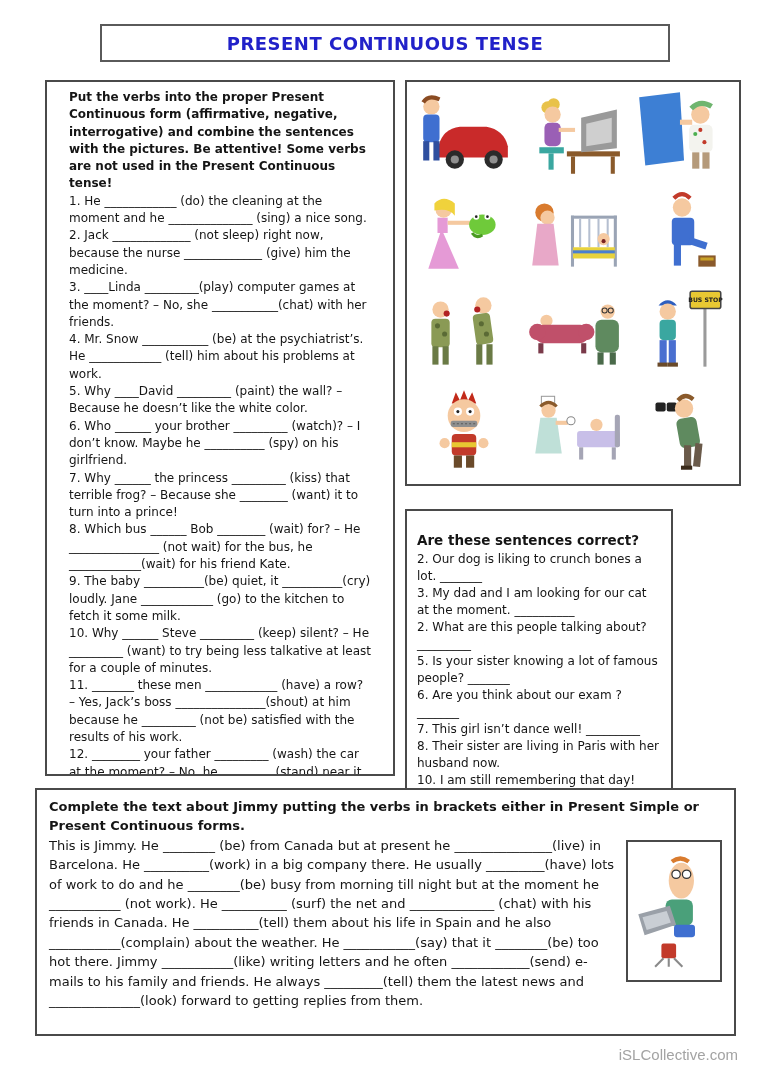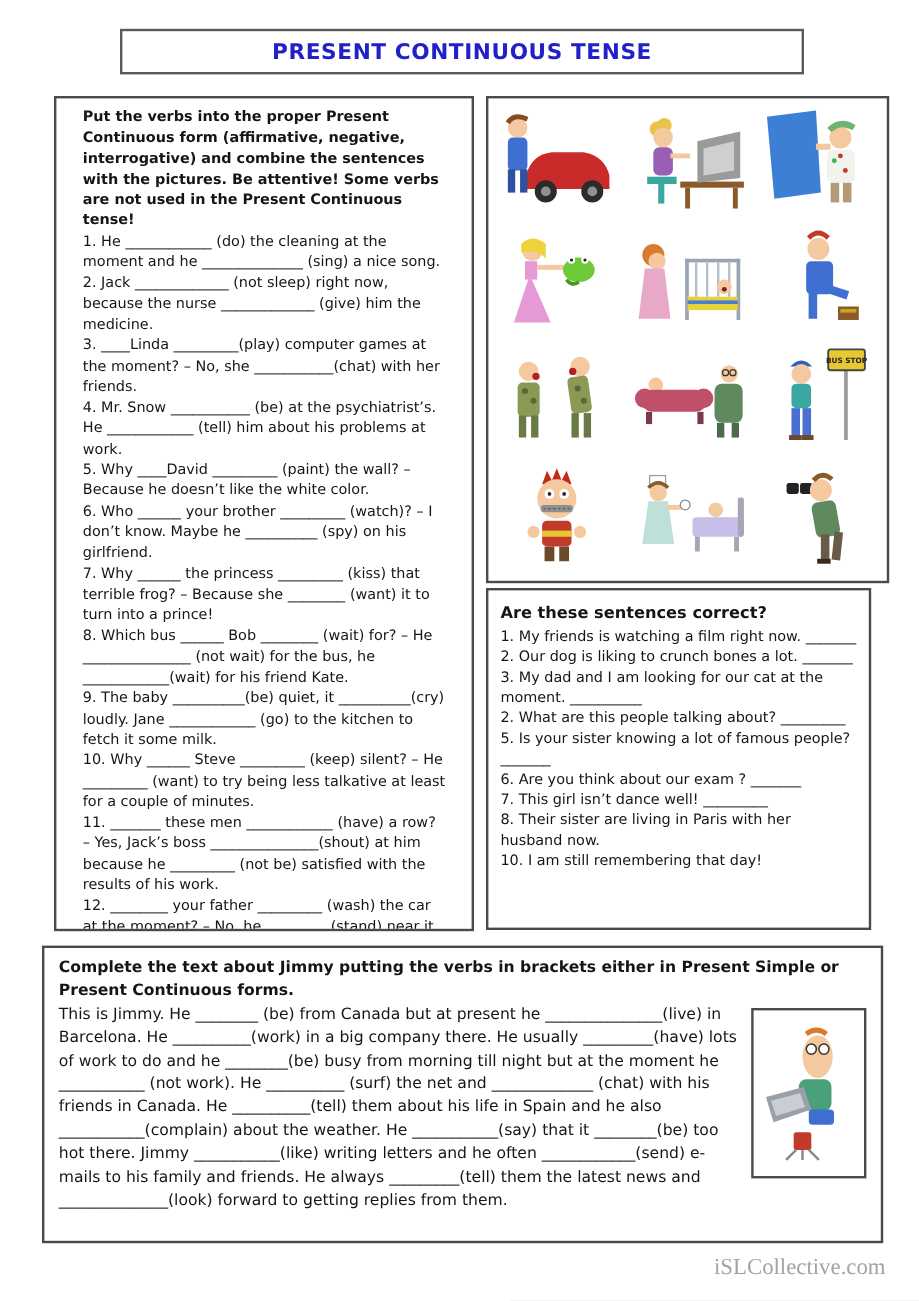--- a/index.html
+++ b/index.html
@@ -8,29 +8,29 @@
   .box{position:absolute;border:2px solid #4a4a4a;box-sizing:border-box;background:#fff;}
   .title-box{left:100px;top:24px;width:570px;height:38px;display:flex;align-items:center;justify-content:center;border-color:#5a5a5a;}
   .title{color:#2121c9;font-weight:bold;font-size:18px;letter-spacing:.5px;}
   .left-box{left:45px;top:80px;width:350px;height:696px;padding:7px 22px;font-size:12px;line-height:17.3px;overflow:hidden;}
   .intro{font-weight:bold;margin:0;}
   .item{margin:0;}
   .pics-box{left:405px;top:80px;width:336px;height:406px;display:grid;
             grid-template-columns:repeat(3,1fr);grid-template-rows:repeat(4,1fr);padding:3px;}
   .cell{display:flex;align-items:center;justify-content:center;overflow:hidden;}
   .cell svg{width:102px;height:92px;}
-  .correct-box{left:405px;top:490px;width:321px;height:285px;padding:11px 10px;font-size:12px;line-height:17px;overflow:hidden;}
+  .correct-box{left:405px;top:509px;width:268px;height:285px;padding:21px 10px;font-size:12px;line-height:17px;overflow:hidden;}
   .correct-title{font-weight:bold;font-size:13.5px;margin:0 0 2px 0;}
   .bottom-box{left:35px;top:788px;width:701px;height:248px;padding:7px 12px;font-size:13px;line-height:19.4px;overflow:hidden;}
   .jimmy-box{float:right;width:96px;height:142px;border:2px solid #4a4a4a;margin:4px 0 6px 10px;
              display:flex;align-items:center;justify-content:center;box-sizing:border-box;}
   .jimmy-box svg{width:84px;height:128px;}
   .story{margin:0;}
-  .footer{position:absolute;right:28px;top:1046px;color:#a3a3a3;font-size:19px;
-          font-family:Liberation Serif, serif;}
+  .footer{position:absolute;right:28px;top:1046px;color:#a3a3a3;font-size:15px;
+          font-family:Liberation Sans, sans-serif;}
 </style>
 </head>
 <body>
 
 <div class="page">
 
   <div class="box title-box">
     <span class="title">PRESENT CONTINUOUS TENSE</span>
   </div>
 
@@ -230,21 +230,20 @@
         <rect x="46" y="31" width="20" height="29" rx="5" fill="#5f8a5f" transform="rotate(-10 56 45)"></rect>
         <rect x="52" y="58" width="7" height="22" fill="#6a5a4a"></rect>
           <rect x="62" y="56" width="7" height="23" fill="#6a5a4a" transform="rotate(6 65 67)"></rect>
         <rect x="49" y="78" width="11" height="4" fill="#3a2a1a"></rect>
       </svg>
     </div>
   </div>
 
   <div class="box correct-box">
     <p class="correct-title">Are these sentences correct?</p>
-    <p class="item">1. My friends is watching a film right now. _______</p>
     <p class="item">2. Our dog is liking to crunch bones a lot. _______</p>
     <p class="item">3. My dad and I am looking for our cat at the moment. __________</p>
     <p class="item">2. What are this people talking about? _________</p>
     <p class="item">5. Is your sister knowing a lot of famous people? _______</p>
     <p class="item">6. Are you think about our exam ? _______</p>
     <p class="item">7. This girl isn’t dance well! _________</p>
     <p class="item">8. Their sister are living in Paris with her husband now.</p>
     <p class="item">10. I am still remembering that day!</p>
   </div>
 

